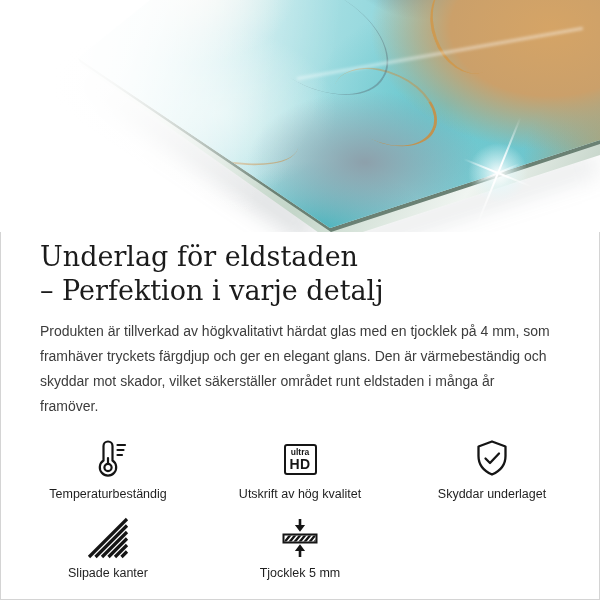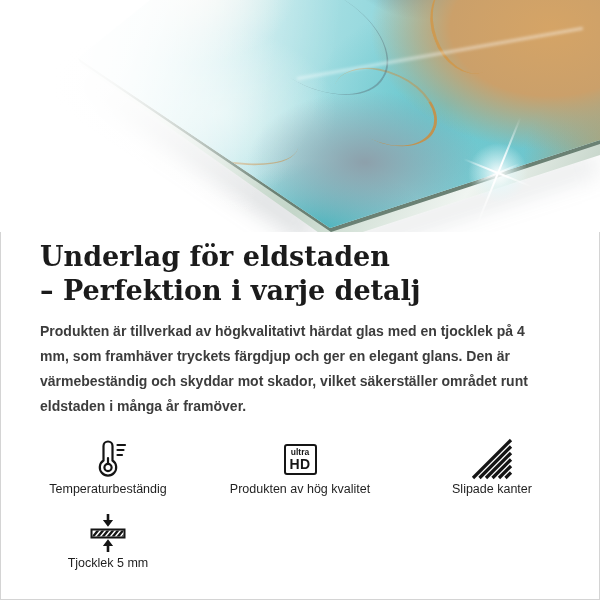--- a/index.html
+++ b/index.html
@@ -69,44 +69,43 @@
   .sparkle .ray { position: absolute; background: linear-gradient(to bottom, transparent, #ffffff 42%, #ffffff 58%, transparent); }
   .ray1 { width: 2px; height: 120px; left: -1px; top: -60px; transform: rotate(22deg); }
   .ray2 { width: 2px; height: 74px;  left: -1px; top: -37px; transform: rotate(112deg); }
   .ray3 { width: 1.5px; height: 48px; left: -1px; top: -24px; transform: rotate(67deg); opacity: .8; }
 
   
   .content { padding: 0 40px; }
   h1 {
     margin-top: 8px;
     font-family: "DejaVu Serif", serif;
-    font-weight: 700;
+    font-weight: 400;
     font-size: 27px;
     line-height: 34px;
     color: #1b1b1b;
   }
   .intro {
     margin-top: 11px;
     width: 512px;
     font-size: 14px;
     line-height: 25px;
     color: #3c3c3c;
-    font-weight: bold;
   }
 
   
   .features {
     margin: 17px 12px 0;
     display: grid;
     grid-template-columns: repeat(3, 1fr);
     row-gap: 14px;
   }
   .feature { display: flex; flex-direction: column; align-items: center; }
   .icon-box { height: 46px; display: flex; align-items: center; justify-content: center; }
-  .feature .label { font-size: 12.5px; color: #1f1f1f; }
+  .feature .label { margin-top: 5px; font-size: 12.5px; color: #1f1f1f; }
 
   .uhd { width: 33px; height: 31px; border: 2.5px solid #151515; border-radius: 3px;
          display: flex; flex-direction: column; align-items: center; justify-content: center; color: #151515; }
   .uhd .u { font-size: 8.5px; font-weight: 700; line-height: 9px; }
   .uhd .h { font-size: 14px;  font-weight: 700; line-height: 14px; letter-spacing: .3px; }
 
   svg.icon { display: block; }
 </style>
 </head>
 <body>
@@ -160,23 +159,32 @@
     <div class="label">Temperaturbeständig</div>
   </div>
 
   <div class="feature">
     <div class="icon-box">
       <div class="uhd">
         <span class="u">ultra</span>
         <span class="h">HD</span>
       </div>
     </div>
-    <div class="label">Produkten av hög kvalitet</div>
-  </div>
-
+    <div class="label">Utskrift av hög kvalitet</div>
+  </div>
+
+  <div class="feature">
+    <div class="icon-box">
+      <svg class="icon" width="44" height="44" viewBox="0 0 44 44" fill="none" stroke="#151515" stroke-width="2.3" stroke-linecap="round" stroke-linejoin="round">
+        <path d="M22 4.5 L35.5 9.5 V19 c0 9.5 -6.5 15.5 -13.5 18.5 C15 34.5 8.5 28.5 8.5 19 V9.5 Z"></path>
+        <polyline points="15.5,21.5 20,26 29,16.5"></polyline>
+      </svg>
+    </div>
+    <div class="label">Skyddar underlaget</div>
+  </div>
 
 
   <div class="feature">
     <div class="icon-box">
       <svg class="icon" width="44" height="44" viewBox="0 0 44 44" fill="none" stroke="#151515" stroke-width="3.2" stroke-linecap="butt">
         <path d="M3 41 L41 3"></path>
         <path d="M9.5 41 L41 9.5"></path>
         <path d="M16 41 L41 16"></path>
         <path d="M22.5 41 L41 22.5"></path>
         <path d="M29 41 L41 29"></path>

